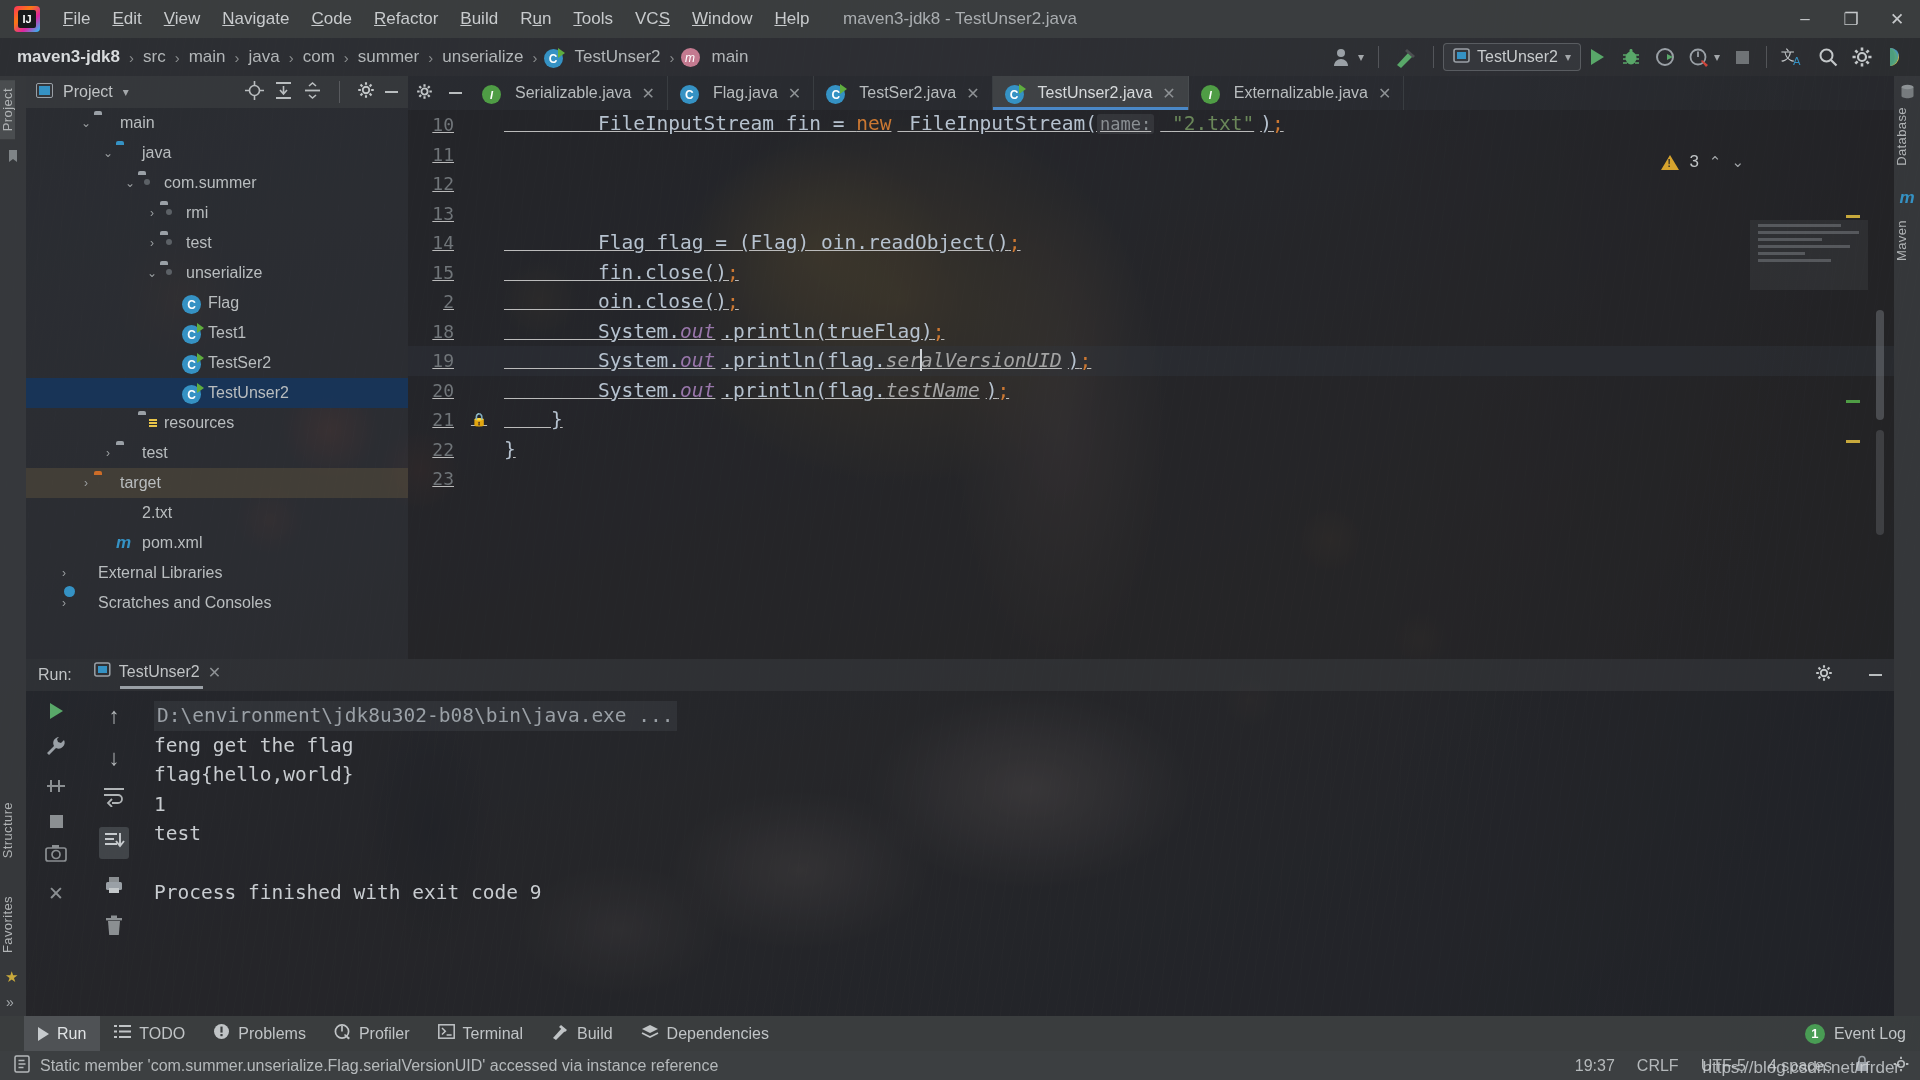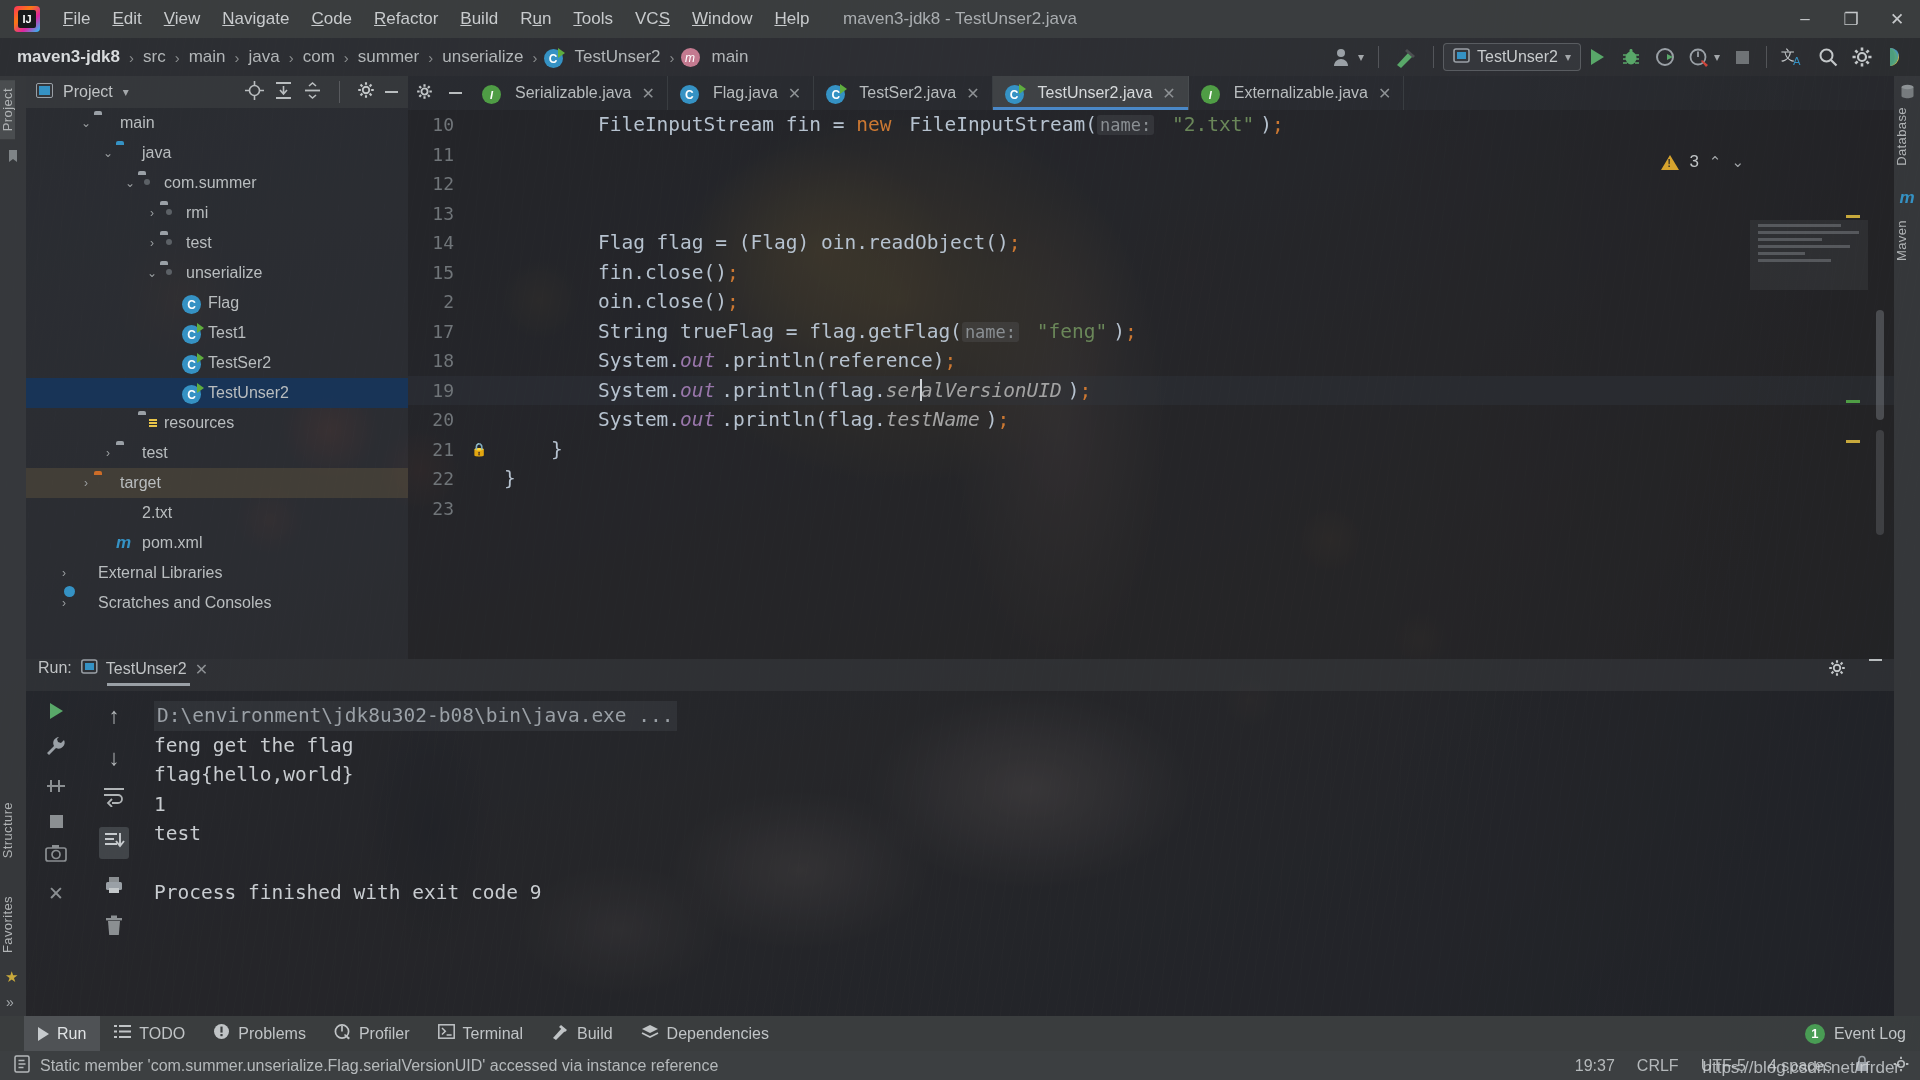--- a/index.html
+++ b/index.html
@@ -162,21 +162,21 @@
   .tab.active { background: rgba(77,80,82,0.62); color:#d6d9db; }
   .tab.active::after { content:""; position:absolute; left:0; right:0; bottom:0; height:3px; background:#4a88c7; }
   .tab .x { color:#8d9194; font-size:16px; margin-left:2px; }
 
   #gutterarea { position:absolute; left:0; right:0; top:34px; bottom:0; }
   #code {
     position:absolute; inset:0;
     font-family:"DejaVu Sans Mono","Liberation Mono",monospace;
     font-size:19.5px; line-height:29.5px;
   }
-  .cline { height:29.5px; display:flex; align-items:flex-start; white-space:pre; }
+  .cline { height:29.5px; display:flex; align-items:flex-end; white-space:pre;text-decoration:underline; }
   .cline.cur { background: rgba(50,54,62,0.38); }
   .lnum { width:58px; text-align:right; padding-right:12px; color:#707579; flex:none; font-size:18px; }
   .fold { width:26px; text-align:center; color:#72767a; flex:none; font-size:13px; }
   .ctext { padding-left:6px; color:#b6c2cf; }
   .kw  { color:#cc7832; }
   .str { color:#6a8759; }
   .fld { color:#9876aa; font-style:italic; }
   .sfld{ color:#a3a3a3; font-style:italic; }
   .semi-c { color:#cc7832; }
   .hint{ color:#8a8f93; background:rgba(110,115,120,0.22); border-radius:3px; padding:0 3px; font-size:17px;}
@@ -194,21 +194,21 @@
              background:rgba(150,155,160,0.10); }
   #minimap div{ height:3px; margin:4px 8px; background:rgba(160,166,172,0.35); }
   .marker { position:absolute; right:34px; width:14px; height:3px; }
 
   
   #escroll { position:absolute; right:10px; top:200px; width:8px; height:110px; background:rgba(160,166,172,0.32); border-radius:4px;}
   #escroll2{ position:absolute; right:10px; top:320px; width:8px; height:105px; background:rgba(160,166,172,0.22); border-radius:4px;}
 
   
   #runwin { position:absolute; left:26px; top:659px; right:26px; height:357px; background: rgba(50,53,56,0.30); }
-  #runhdr { height:32px; display:flex; align-items:flex-start; gap:9px; padding:0 12px; font-size:16px; color:#c0c3c5;
+  #runhdr { height:32px; display:flex; align-items:center; gap:22px; padding:0 12px; font-size:16px; color:#c0c3c5;
             background: rgba(60,63,65,0.45); }
   #runhdr .spacer{flex:1;}
   #runtab { display:flex; align-items:center; gap:8px; position:relative; padding-bottom:6px;}
   #runtab::after{content:"";position:absolute;left:26px;right:18px;bottom:-1px;height:3px;background:#9aa0a6;}
   #runside { position:absolute; left:0; top:32px; width:60px; bottom:0;
              display:flex; flex-direction:column; align-items:center; gap:16px; padding-top:12px; }
   #runside2 { position:absolute; left:60px; top:32px; width:56px; bottom:0;
              display:flex; flex-direction:column; align-items:center; gap:16px; padding-top:12px; color:#b0b4b6; }
   #console { position:absolute; left:116px; top:32px; right:0; bottom:0;
              font-family:"DejaVu Sans Mono","Liberation Mono",monospace; font-size:19.5px; line-height:29.5px;
@@ -632,22 +632,21 @@
 
     <div id="gutterarea" class="editorbg">
       <div id="code">
           <div class="cline"><span class="lnum">10</span><span class="fold"></span><span class="ctext"><span class="ctext">        FileInputStream fin = </span><span class="kw">new</span><span class="ctext"> FileInputStream(</span><span class="hint">name:</span><span class="ctext"> </span><span class="str">"2.txt"</span><span class="ctext">)</span><span class="semi-c">;</span></span></div>
           <div class="cline"><span class="lnum">11</span><span class="fold"></span><span class="ctext"></span></div>
           <div class="cline"><span class="lnum">12</span><span class="fold"></span></div>
           <div class="cline"><span class="lnum">13</span><span class="fold"></span><span class="ctext"></span></div>
           <div class="cline"><span class="lnum">14</span><span class="fold"></span><span class="ctext"><span class="ctext">        Flag flag = (Flag) oin.readObject()</span><span class="semi-c">;</span></span></div>
           <div class="cline"><span class="lnum">15</span><span class="fold"></span><span class="ctext"><span class="ctext">        fin.close()</span><span class="semi-c">;</span></span></div>
           <div class="cline"><span class="lnum">2</span><span class="fold"></span><span class="ctext"><span class="ctext">        oin.close()</span><span class="semi-c">;</span></span></div>
-          <div class="cline"><span class="lnum">17</span><span class="fold"></span><span class="ctext"><span class="ctext">        String trueFlag = flag.getFlag(</span><span class="hint">name:</span><span class="ctext"> </span><span class="str">"feng"</span><span class="ctext">)</span><span class="semi-c">;</span></span></div>
-          <div class="cline"><span class="lnum">18</span><span class="fold"></span><span class="ctext"><span class="ctext">        System.</span><span class="fld">out</span><span class="ctext">.println(reference)</span><span class="semi-c">;</span></span></div>
+          <div class="cline"><span class="lnum">18</span><span class="fold"></span><span class="ctext"><span class="ctext">        System.</span><span class="fld">out</span><span class="ctext">.println(trueFlag)</span><span class="semi-c">;</span></span></div>
           <div class="cline cur"><span class="lnum">19</span><span class="fold"></span><span class="ctext"><span class="ctext">        System.</span><span class="fld">out</span><span class="ctext">.println(flag.</span><span class="sfld">ser</span><span class="caret"></span><span class="sfld">alVersionUID</span><span class="ctext">)</span><span class="semi-c">;</span></span></div>
           <div class="cline"><span class="lnum">20</span><span class="fold"></span><span class="ctext"><span class="ctext">        System.</span><span class="fld">out</span><span class="ctext">.println(flag.</span><span class="sfld">testName</span><span class="ctext">)</span><span class="semi-c">;</span></span></div>
           <div class="cline"><span class="lnum">21</span><span class="fold">🔒</span><span class="ctext"><span class="ctext">    }</span></span></div>
           <div class="cline"><span class="lnum">22</span><span class="fold"></span><span class="ctext"><span class="ctext">}</span></span></div>
           <div class="cline"><span class="lnum">23</span><span class="fold"></span><span class="ctext"></span></div>
         </div>
 
       <div id="inspect">
         <span class="warn-tri"></span>
         <span>3</span>

